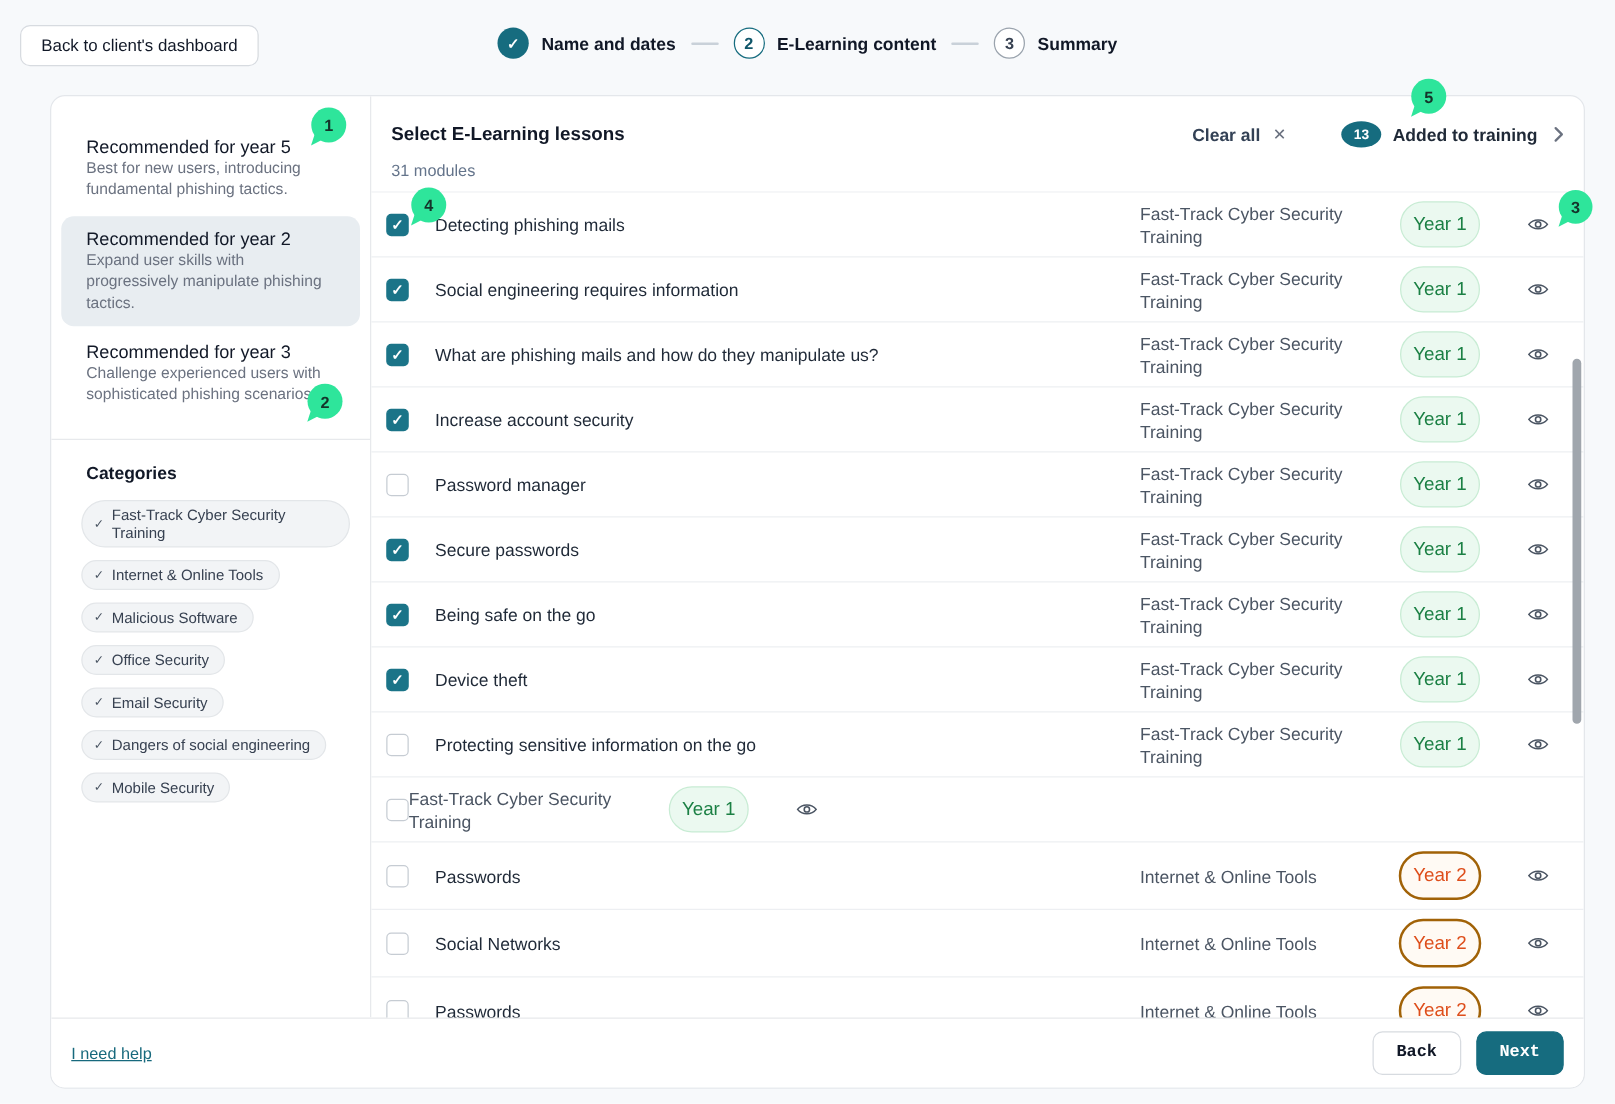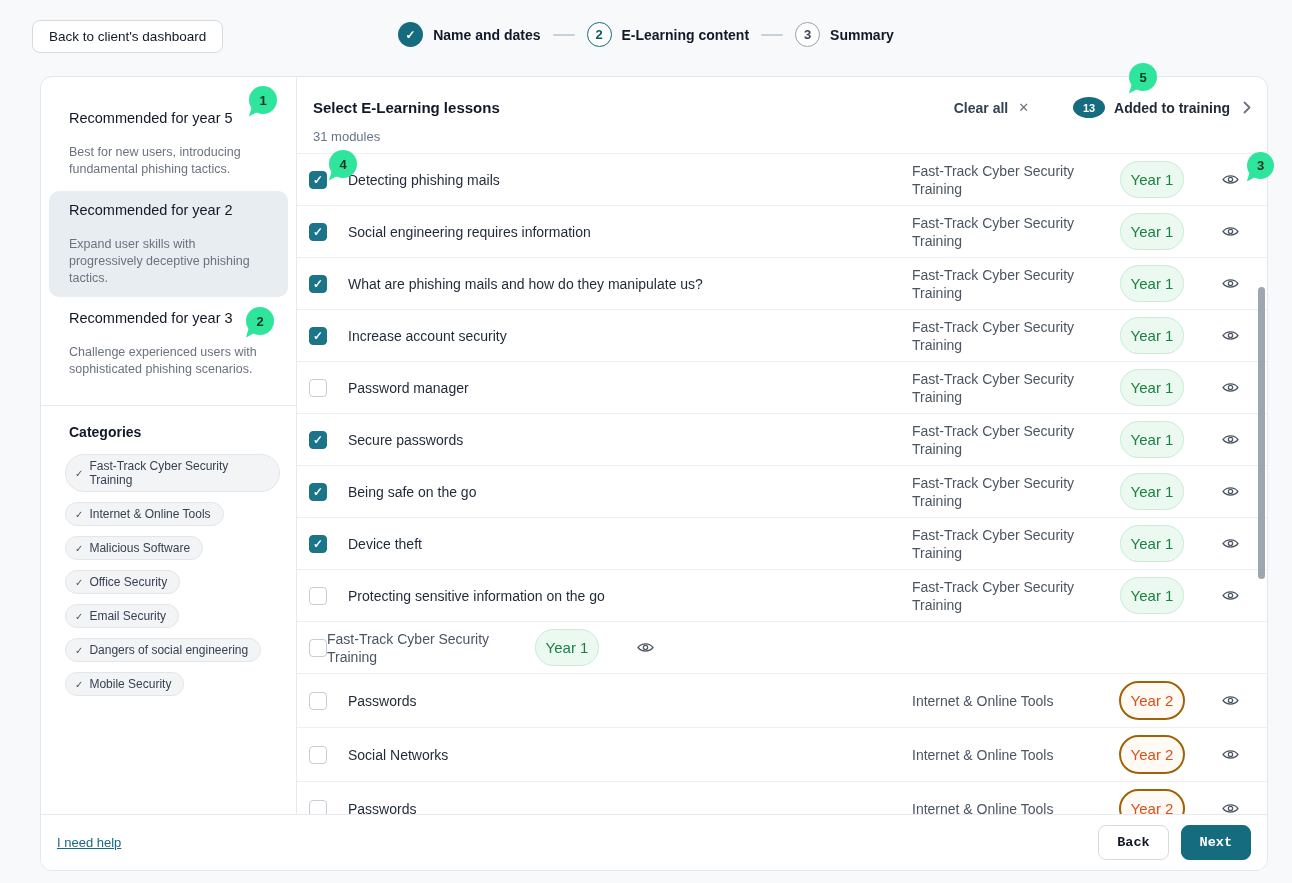--- a/index.html
+++ b/index.html
@@ -7,21 +7,21 @@
   body {
     font-family:"Liberation Sans", sans-serif;
     background:#f7f9fb;
     color:#1f2937;
     position:relative;
   }
 
   
   .topbar { position:relative; height:76px; }
   .back-dash-btn {
-    position:absolute; left:32px; top:20px;
+    position:absolute; left:16px; top:20px;
     background:#fff; border:1px solid #d7dbe0; border-radius:8px;
     padding:8px 16px; font-size:13.5px; color:#111827; font-weight:500;
     font-family:inherit; cursor:pointer;
   }
   .stepper {
     position:absolute; left:0; right:0; top:22px;
     display:flex; justify-content:center; align-items:center; gap:12px;
   }
   .step { display:flex; align-items:center; gap:10px; }
   .step-circle {
@@ -42,21 +42,21 @@
     display:flex; flex-direction:column; overflow:hidden;
   }
   .card-body { flex:1; display:flex; min-height:0; }
 
   
   .sidebar { width:256px; border-right:1px solid #e7e9ec; display:flex; flex-direction:column; }
   .rec-list { padding:20px 8px 14px 8px; }
   .rec-item { margin:2px 0; padding:11px 20px; border-radius:10px; cursor:pointer; }
   .rec-item.selected { background:#e8edf1; }
   .rec-title { font-size:14.5px; color:#111827; font-weight:500; }
-  .rec-desc { font-size:12.5px; color:#6b7280; line-height:1.35; margin-top:18px; }
+  .rec-desc { font-size:12.5px; color:#6b7280; line-height:1.35; margin-top:0; }
   .sidebar-divider { height:1px; background:#e7e9ec; }
   .categories { padding:18px 16px 16px 24px; }
   .categories-title { font-size:14px; font-weight:700; color:#111827; margin:0 0 14px 4px; }
   .chip-list { display:flex; flex-direction:column; align-items:flex-start; gap:10px; }
   .chip {
     display:inline-flex; align-items:center; gap:6px;
     background:#f2f4f6; border:1px solid #e3e6e9; border-radius:999px;
     padding:4px 12px 4px 9px; font-size:12px; color:#374151; cursor:pointer;
   }
   .chip .tick { font-size:10px; color:#4b5563; }
@@ -164,21 +164,21 @@
 <div class="card">
   <div class="card-body">
     <aside class="sidebar">
       <div class="rec-list">
         <div class="rec-item">
           <div class="rec-title">Recommended for year 5</div>
           <div class="rec-desc">Best for new users, introducing fundamental phishing tactics.</div>
         </div>
         <div class="rec-item selected">
           <div class="rec-title">Recommended for year 2</div>
-          <div class="rec-desc">Expand user skills with progressively deceptive phishing tactics.</div>
+          <div class="rec-desc">Expand user skills with progressively manipulate phishing tactics.</div>
         </div>
         <div class="rec-item">
           <div class="rec-title">Recommended for year 3</div>
           <div class="rec-desc">Challenge experienced users with sophisticated phishing scenarios.</div>
         </div>
       </div>
       <div class="sidebar-divider"></div>
       <div class="categories">
         <div class="categories-title">Categories</div>
         <div class="chip-list">

